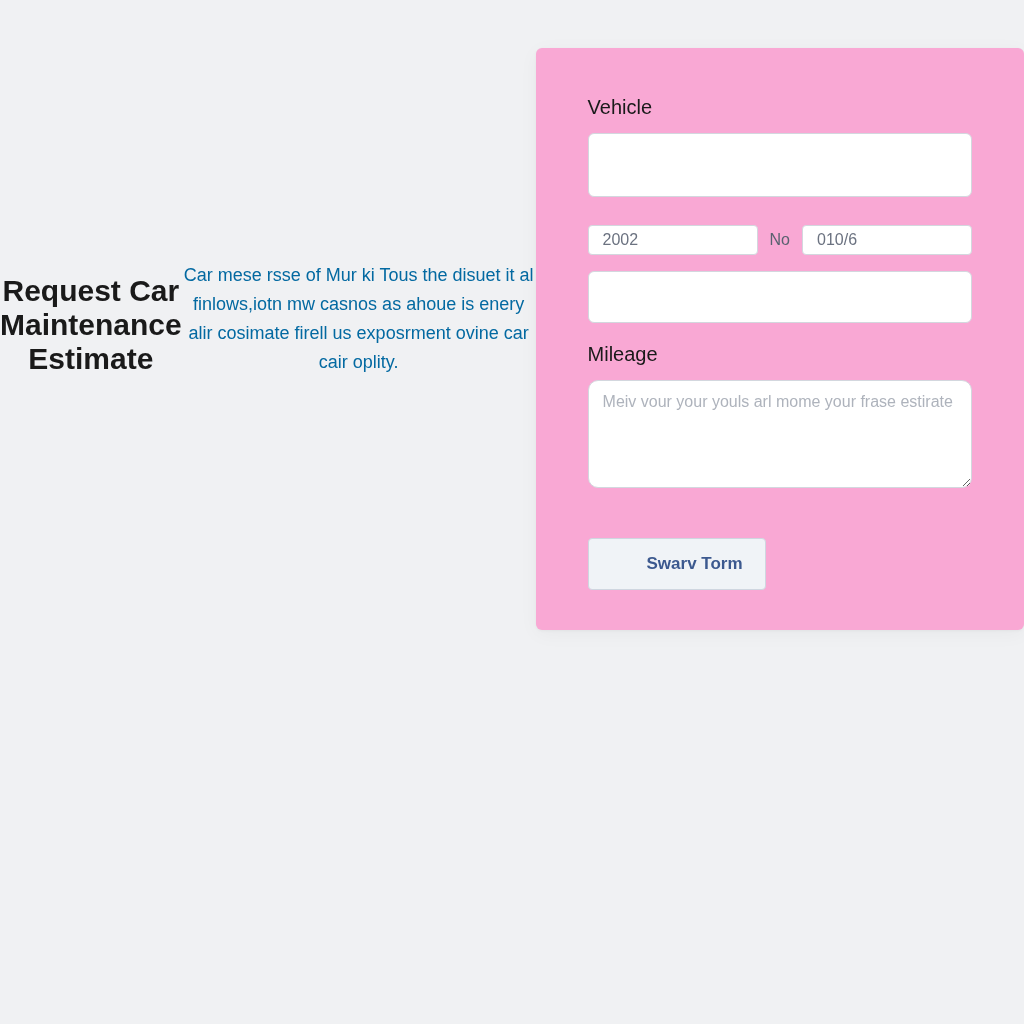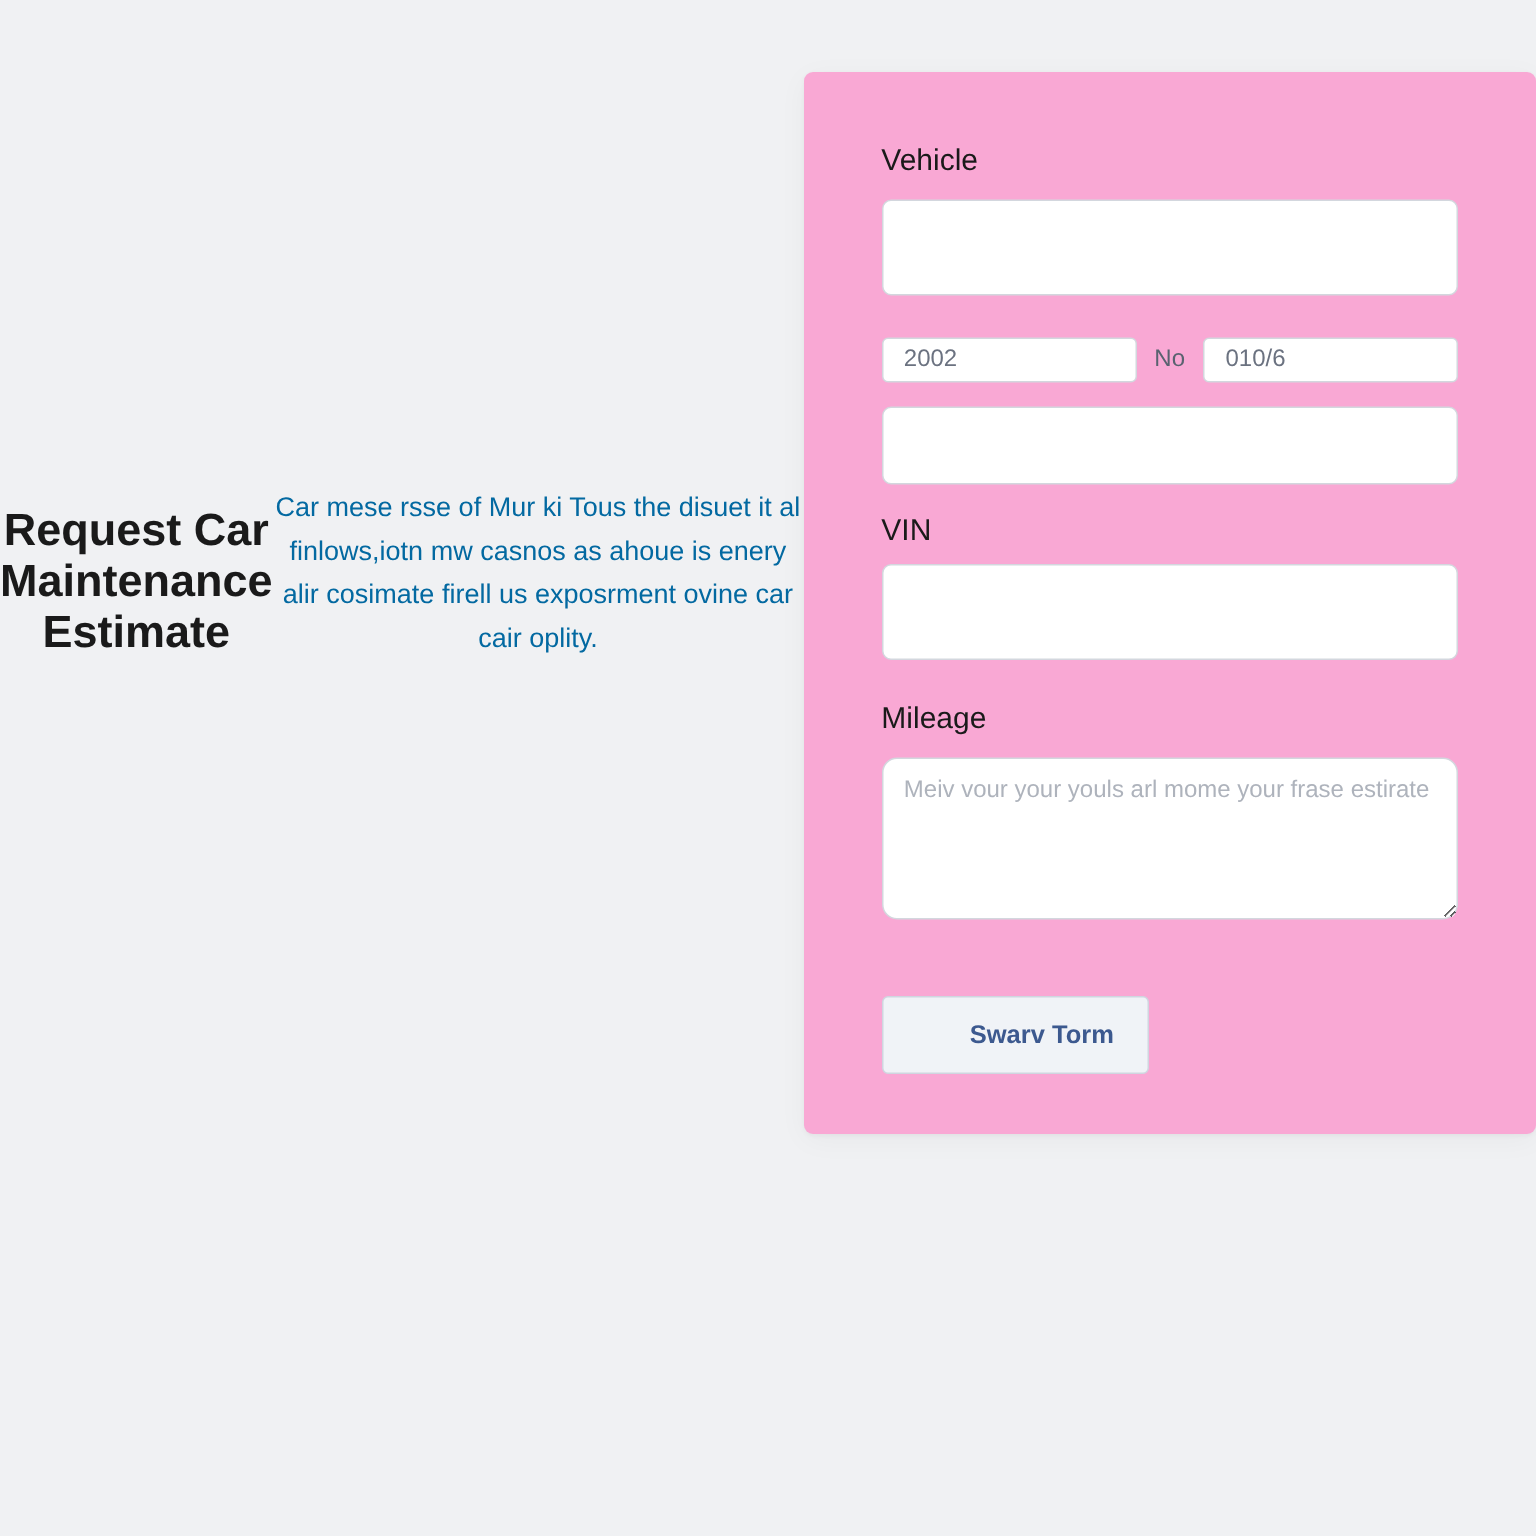--- a/index.html
+++ b/index.html
@@ -148,24 +148,20 @@
 
     <div class="form-group tight">
       <div class="inline-row">
         <input type="text" class="input-small year-input" value="2002" style="">
         <span class="inline-label">No</span>
         <input type="text" class="input-small mid-input" value="010/6" style="">
       </div>
       <input type="text" class="input-full short" value="" style="">
     </div>
 
-    <div class="form-group">
-      <label class="label label-vin">VIN</label>
-      <input type="text" class="input-full" value="" style="">
-    </div>
 
     <div class="form-group">
       <label class="label">Mileage</label>
       <textarea class="textarea-full" placeholder="Meiv vour your youls arl mome your frase estirate" style=""></textarea>
     </div>
 
     <button class="submit-btn">Swarv Torm</button>
 
   </div>
 </div>

